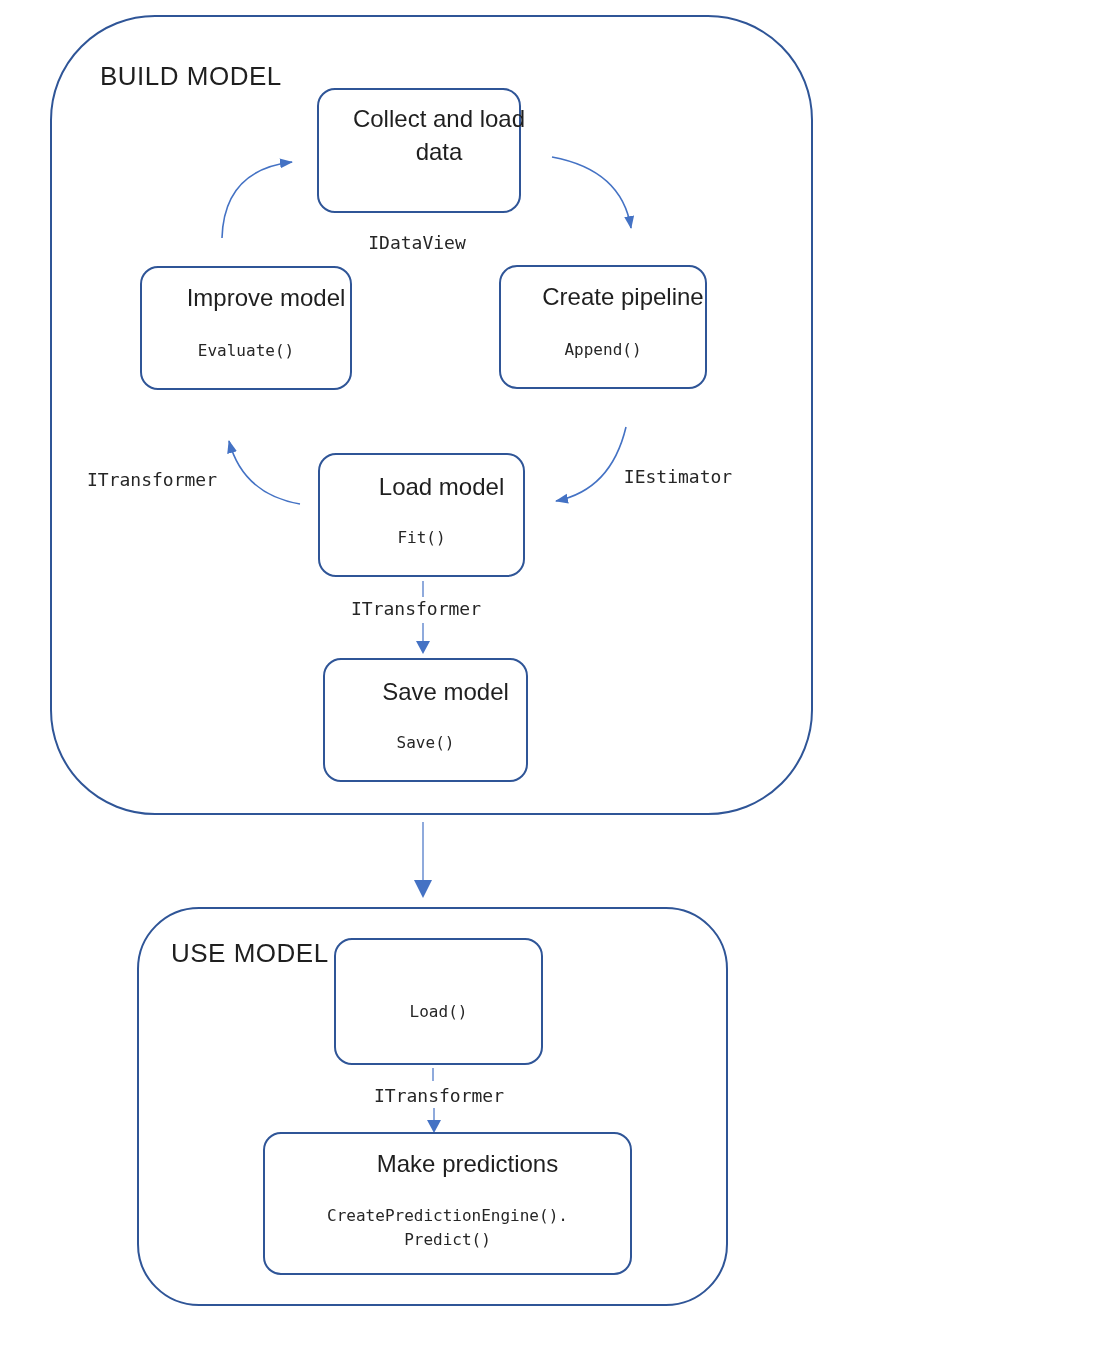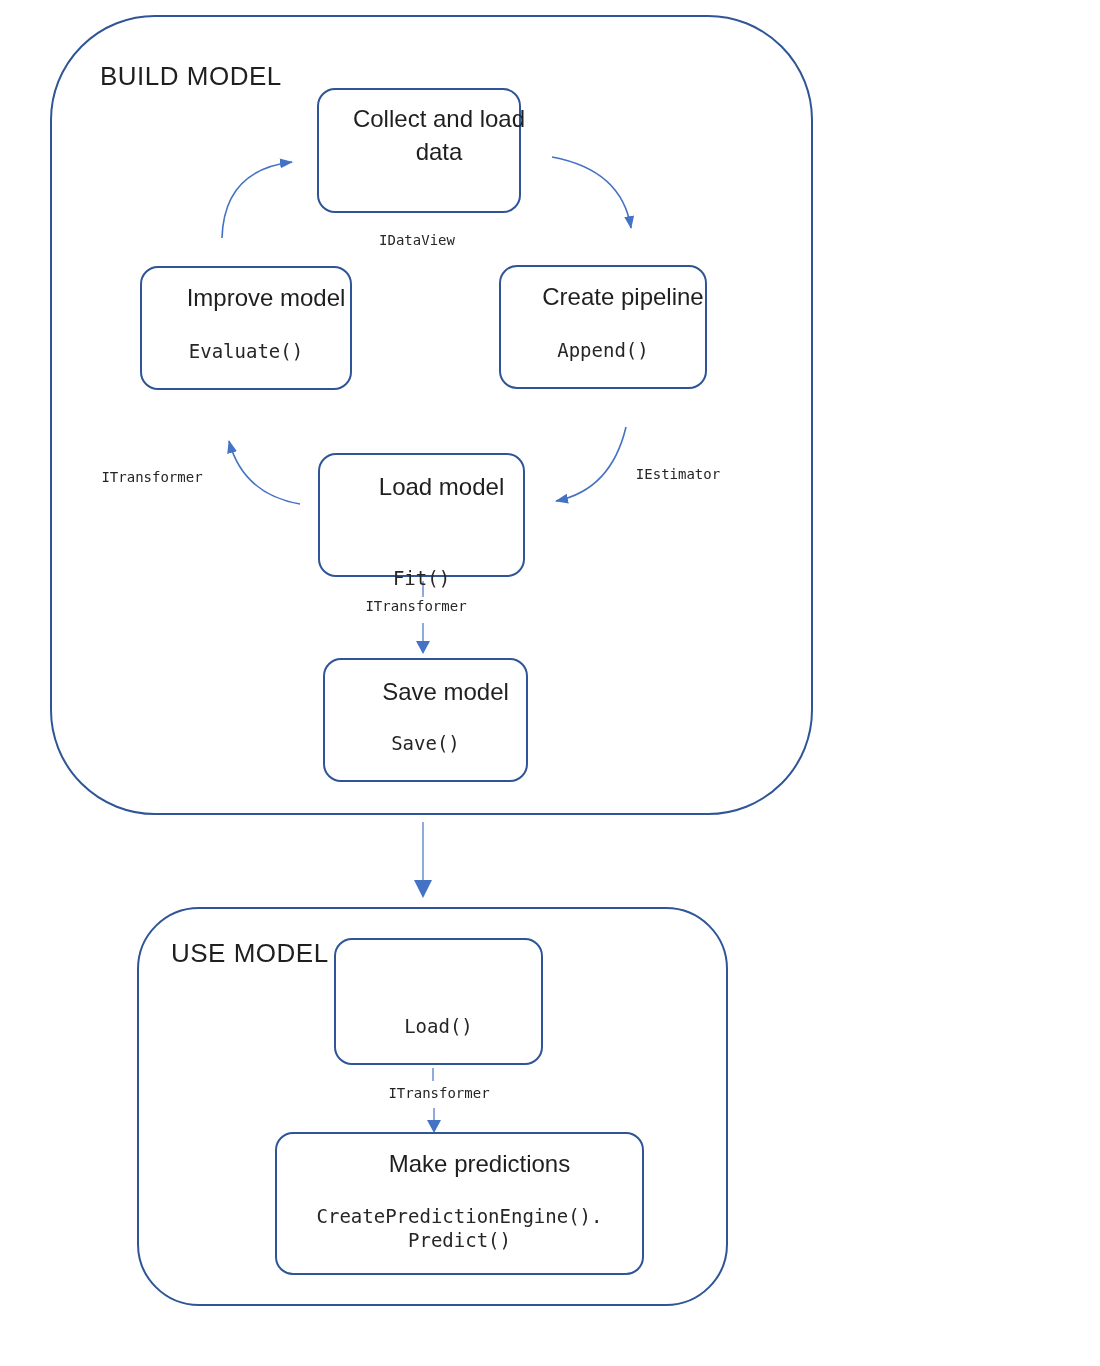--- a/index.html
+++ b/index.html
@@ -27,26 +27,26 @@
     position:absolute;border:2px solid var(--border);border-radius:18px;
     box-sizing:border-box;background:var(--bg);text-align:center;
   }
   .node .title{
     position:absolute;left:0;width:100%;font-size:24px;line-height:33px;
     color:var(--text);white-space:nowrap;padding-left:20px;
   }
   .node .code{
     position:absolute;left:0;width:100%;
     font-family:"DejaVu Sans Mono","Liberation Mono",monospace;
-    font-size:19px;line-height:24px;color:var(--code);white-space:nowrap;
+    font-size:16px;line-height:24px;color:var(--code);white-space:nowrap;
   }
   .edge-label{
     position:absolute;transform:translateX(-50%);
     font-family:"DejaVu Sans Mono","Liberation Mono",monospace;
-    font-size:14px;color:var(--code);white-space:nowrap;
+    font-size:18px;color:var(--code);white-space:nowrap;
   }
   svg.overlay{position:absolute;left:0;top:0;pointer-events:none;}
   .curve{fill:none;stroke:var(--arrow,#4472c4);stroke-width:1.6px;}
   .stem{stroke:var(--arrow-light,#8faadc);stroke-width:2px;fill:none;}
   .headfill{fill:var(--arrow,#4472c4);stroke:none;}
   .ah{fill:var(--arrow,#4472c4);}
 </style>
 </head>
 <body>
 
@@ -92,33 +92,33 @@
     <div class="code" style="top:71px;">Evaluate()</div>
   </div>
 
   <div class="node" style="left:499px;top:265px;width:208px;height:124px;">
     <div class="title" style="top:13px;">Create pipeline</div>
     <div class="code" style="top:71px;">Append()</div>
   </div>
 
   <div class="node" style="left:318px;top:453px;width:207px;height:124px;">
     <div class="title" style="top:15px;">Load model</div>
-    <div class="code" style="top:71px;margin-top:40px;">Fit()</div>
+    <div class="code" style="top:71px;">Fit()</div>
   </div>
 
   <div class="node" style="left:323px;top:658px;width:205px;height:124px;">
     <div class="title" style="top:15px;">Save model</div>
     <div class="code" style="top:71px;">Save()</div>
   </div>
 
   <div class="node" style="left:334px;top:938px;width:209px;height:127px;">
-    <div class="code" style="top:74px;">Load()</div>
+    <div class="code" style="top:60px;">Load()</div>
   </div>
 
-  <div class="node" style="left:263px;top:1132px;width:369px;height:143px;margin-left:12px;">
+  <div class="node" style="left:263px;top:1132px;width:369px;height:143px;">
     <div class="title" style="top:13px;">Make predictions</div>
     <div class="code" style="top:70px;">CreatePredictionEngine().</div>
     <div class="code" style="top:94px;">Predict()</div>
   </div>
 
   <div class="edge-label" style="left:417px;top:232px;">IDataView</div>
   <div class="edge-label" style="left:152px;top:469px;">ITransformer</div>
   <div class="edge-label" style="left:678px;top:466px;">IEstimator</div>
   <div class="edge-label" style="left:416px;top:598px;">ITransformer</div>
   <div class="edge-label" style="left:439px;top:1085px;">ITransformer</div>

